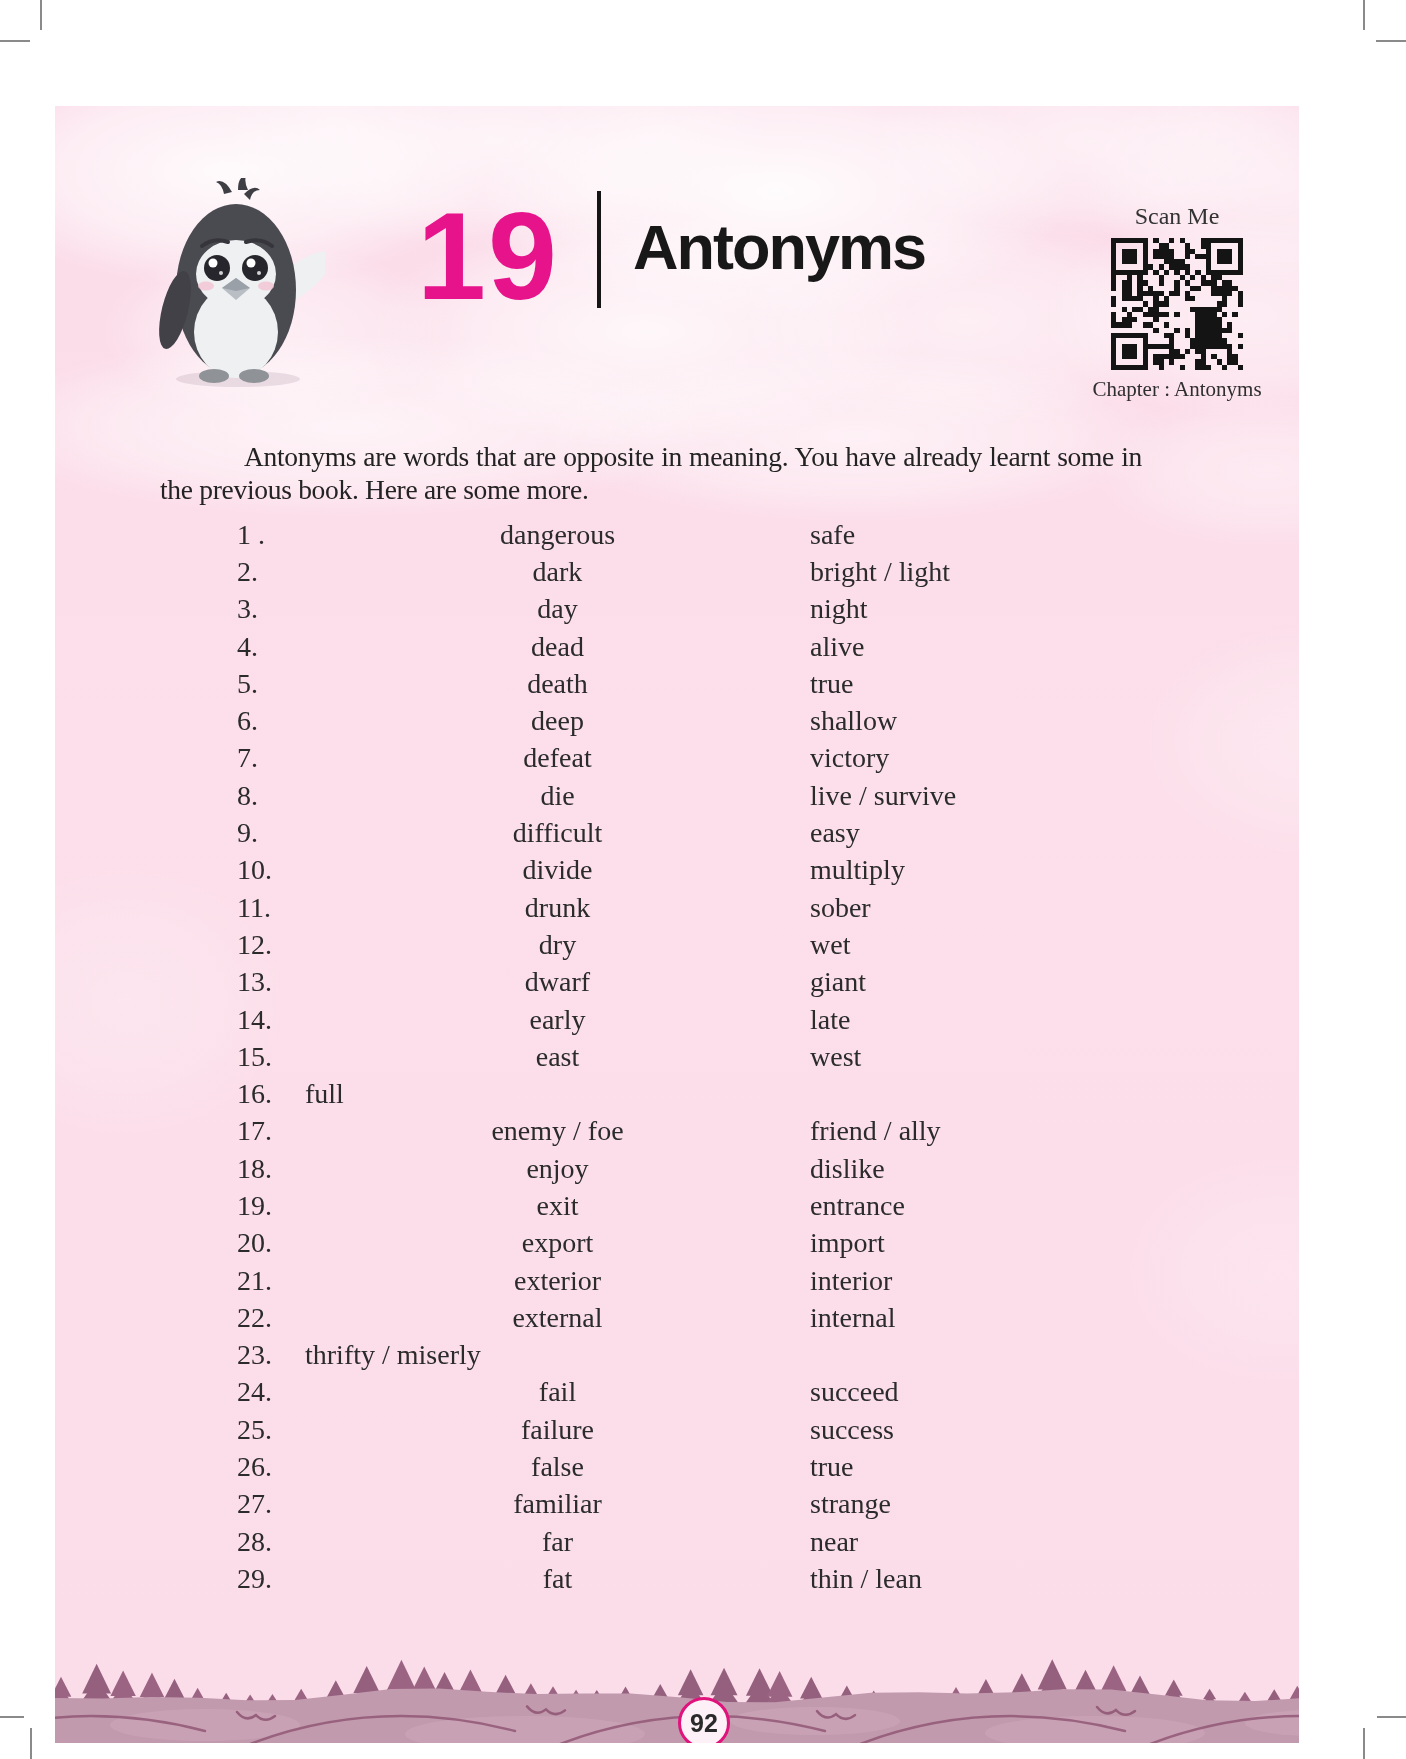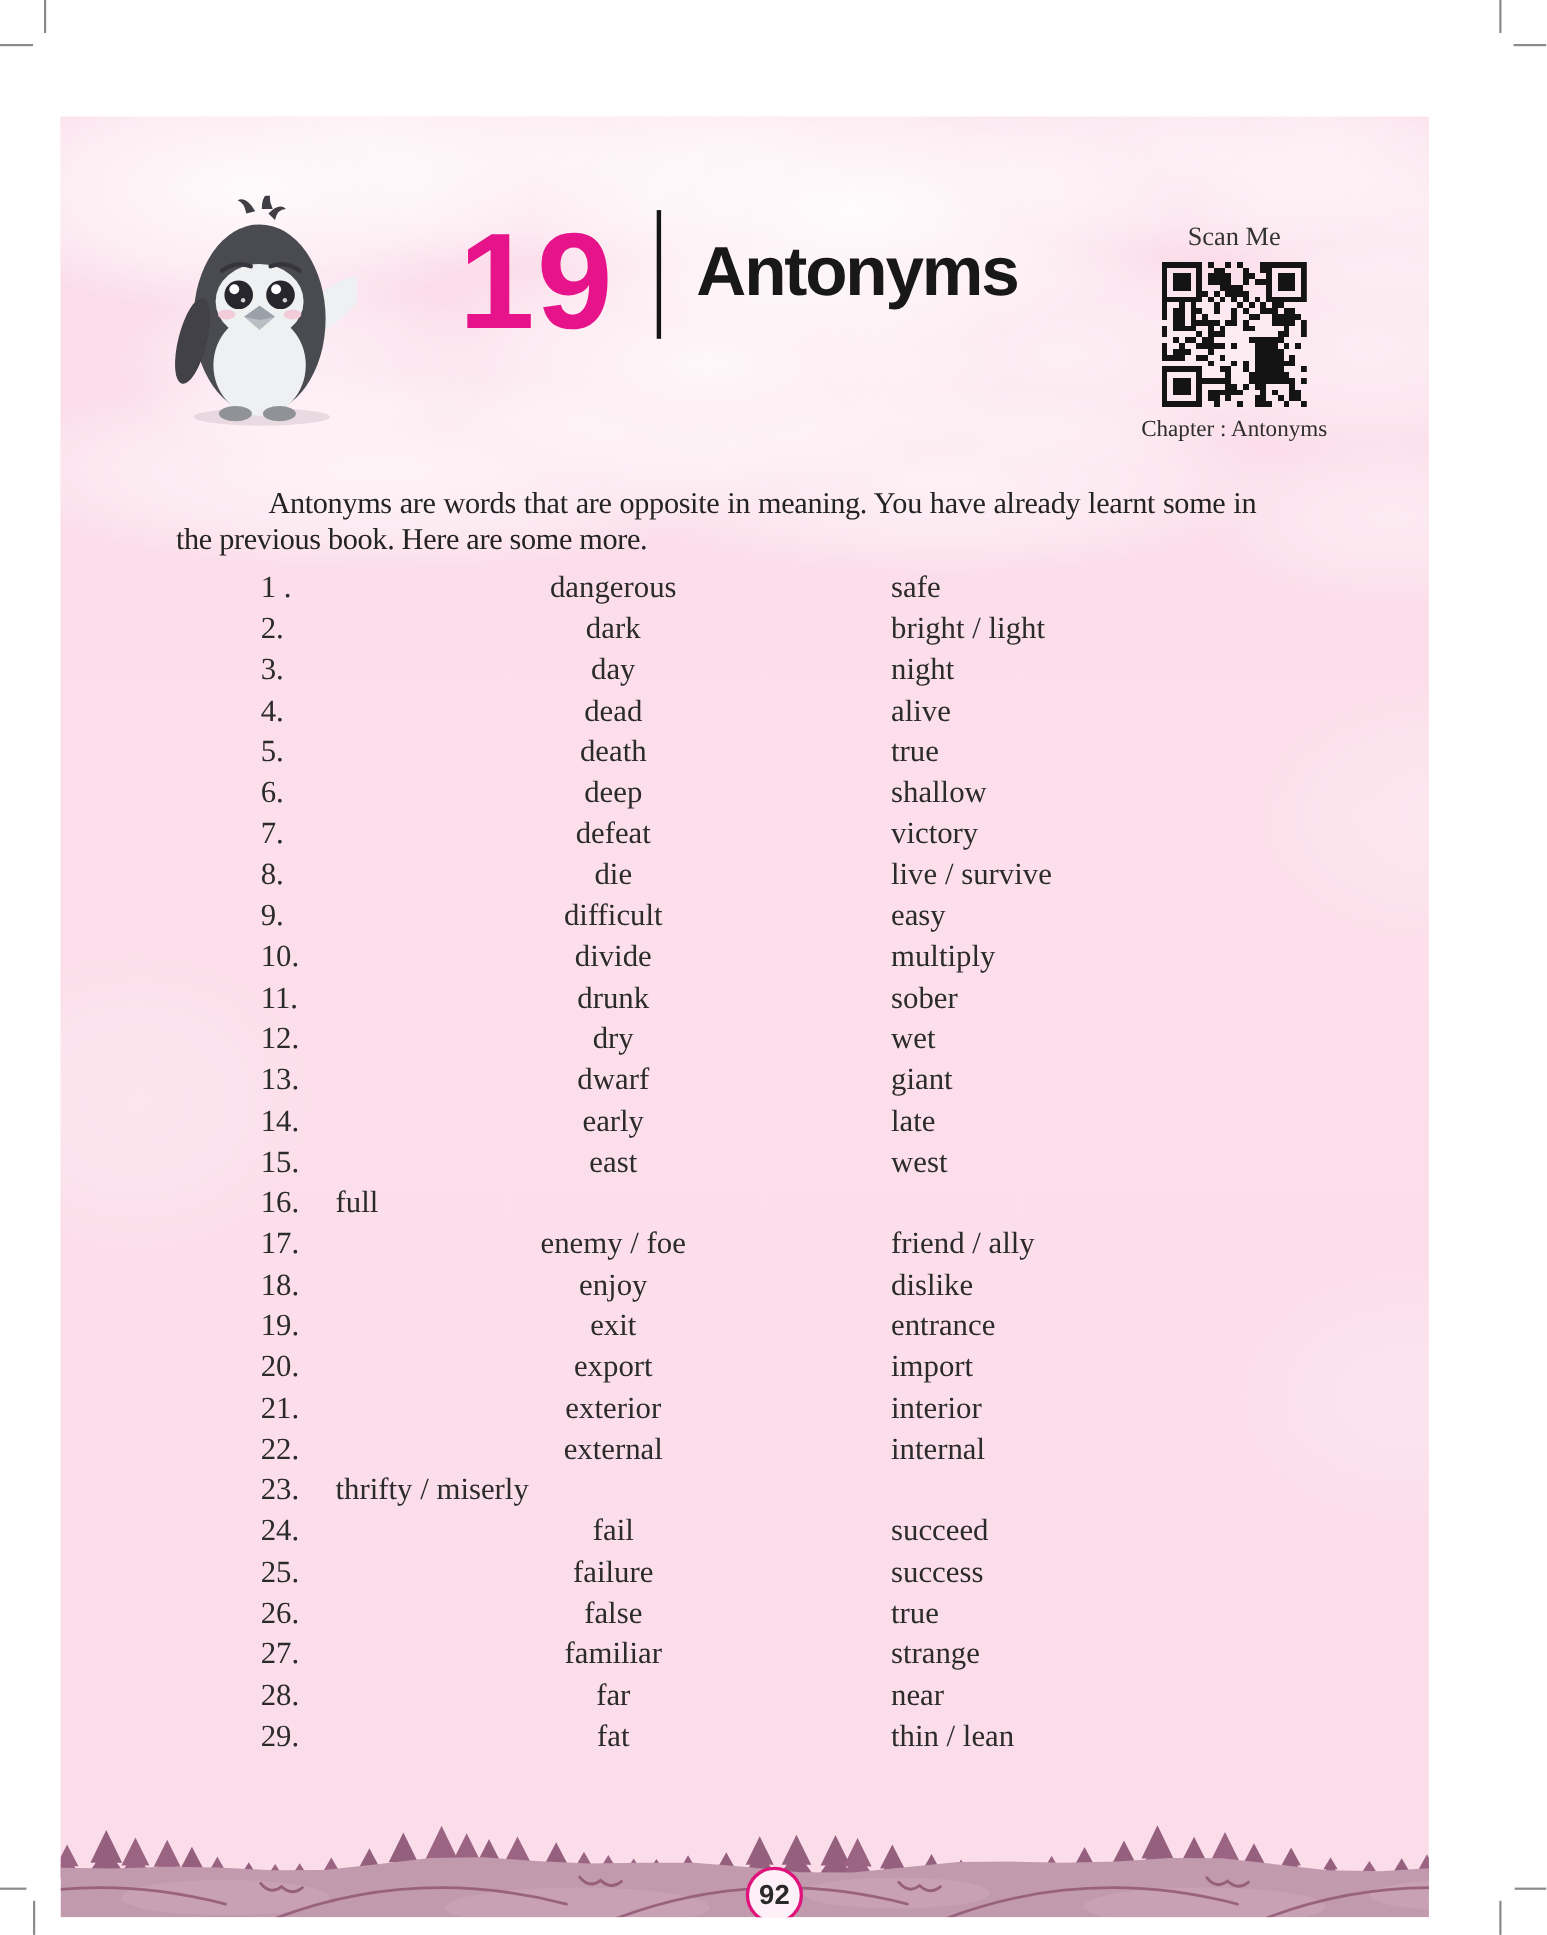--- a/index.html
+++ b/index.html
@@ -11,21 +11,21 @@
         background:linear-gradient(180deg,#fbdce9 0%,#fcdfea 40%,#fbddea 100%);margin-top:46px;}
   .cloud{position:absolute;border-radius:50%;pointer-events:none;
          background:radial-gradient(ellipse at center,rgba(255,255,255,.96) 0%,rgba(255,255,255,.55) 45%,rgba(255,255,255,0) 72%);}
   
   .mascot{position:absolute;left:95px;top:72px;width:175px;height:210px;}
   .chapnum{position:absolute;left:362px;top:88px;font-family:"Liberation Sans","DejaVu Sans",sans-serif;
            font-weight:700;font-size:124px;line-height:1;color:#e6138a;letter-spacing:2px;}
   .titlebar{position:absolute;left:542px;top:85px;width:4px;height:117px;background:#151515;}
   .chaptitle{position:absolute;left:578px;top:110px;margin:0;font-family:"Liberation Sans","DejaVu Sans",sans-serif;
              font-weight:700;font-size:63px;line-height:1;color:#181818;letter-spacing:-2px;}
-  .scanblock{position:absolute;left:981px;top:96px;width:172px;text-align:center;color:#333;}
+  .scanblock{position:absolute;left:1036px;top:96px;width:172px;text-align:center;color:#333;}
   .scanlabel{font-size:24px;line-height:28px;}
   .qr{display:block;margin:8px auto 0 auto;width:132px;height:132px;}
   .qrcaption{margin-top:7px;font-size:21px;line-height:24px;white-space:nowrap;color:#2e2e2e;}
   
   .intro{position:absolute;left:105px;top:334px;width:982px;color:#232323;}
   .intro p{margin:0;font-size:27.5px;line-height:33px;letter-spacing:-0.3px;}
   .intro .l1{text-indent:84px;text-align:justify;text-align-last:justify;}
   
   .list{position:absolute;left:0;top:410px;width:1296px;color:#2b2b2b;}
   .row{display:flex;align-items:center;height:37.3px;padding-left:182px;font-size:28px;}

